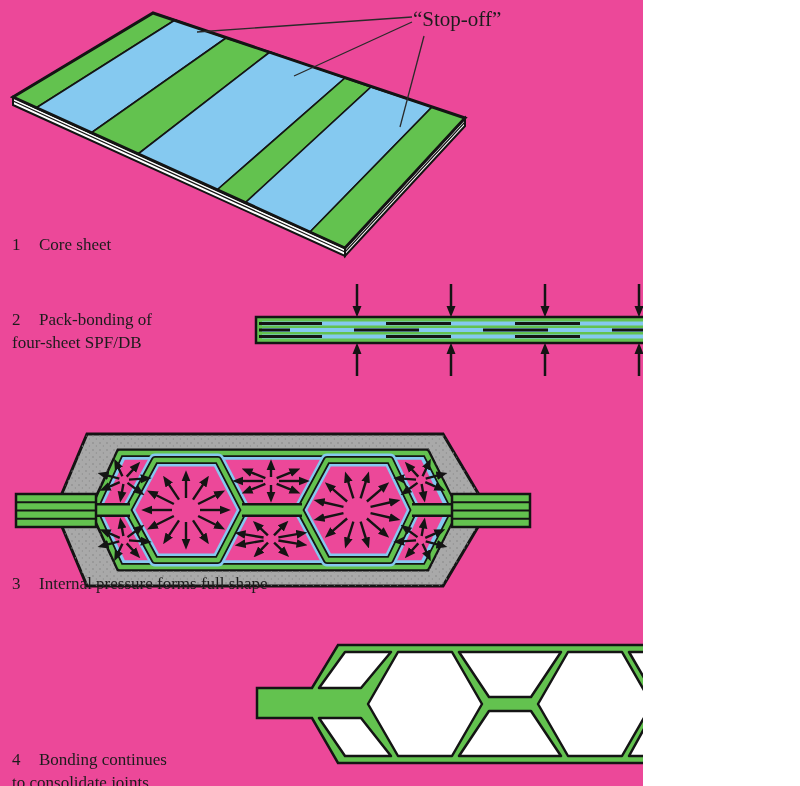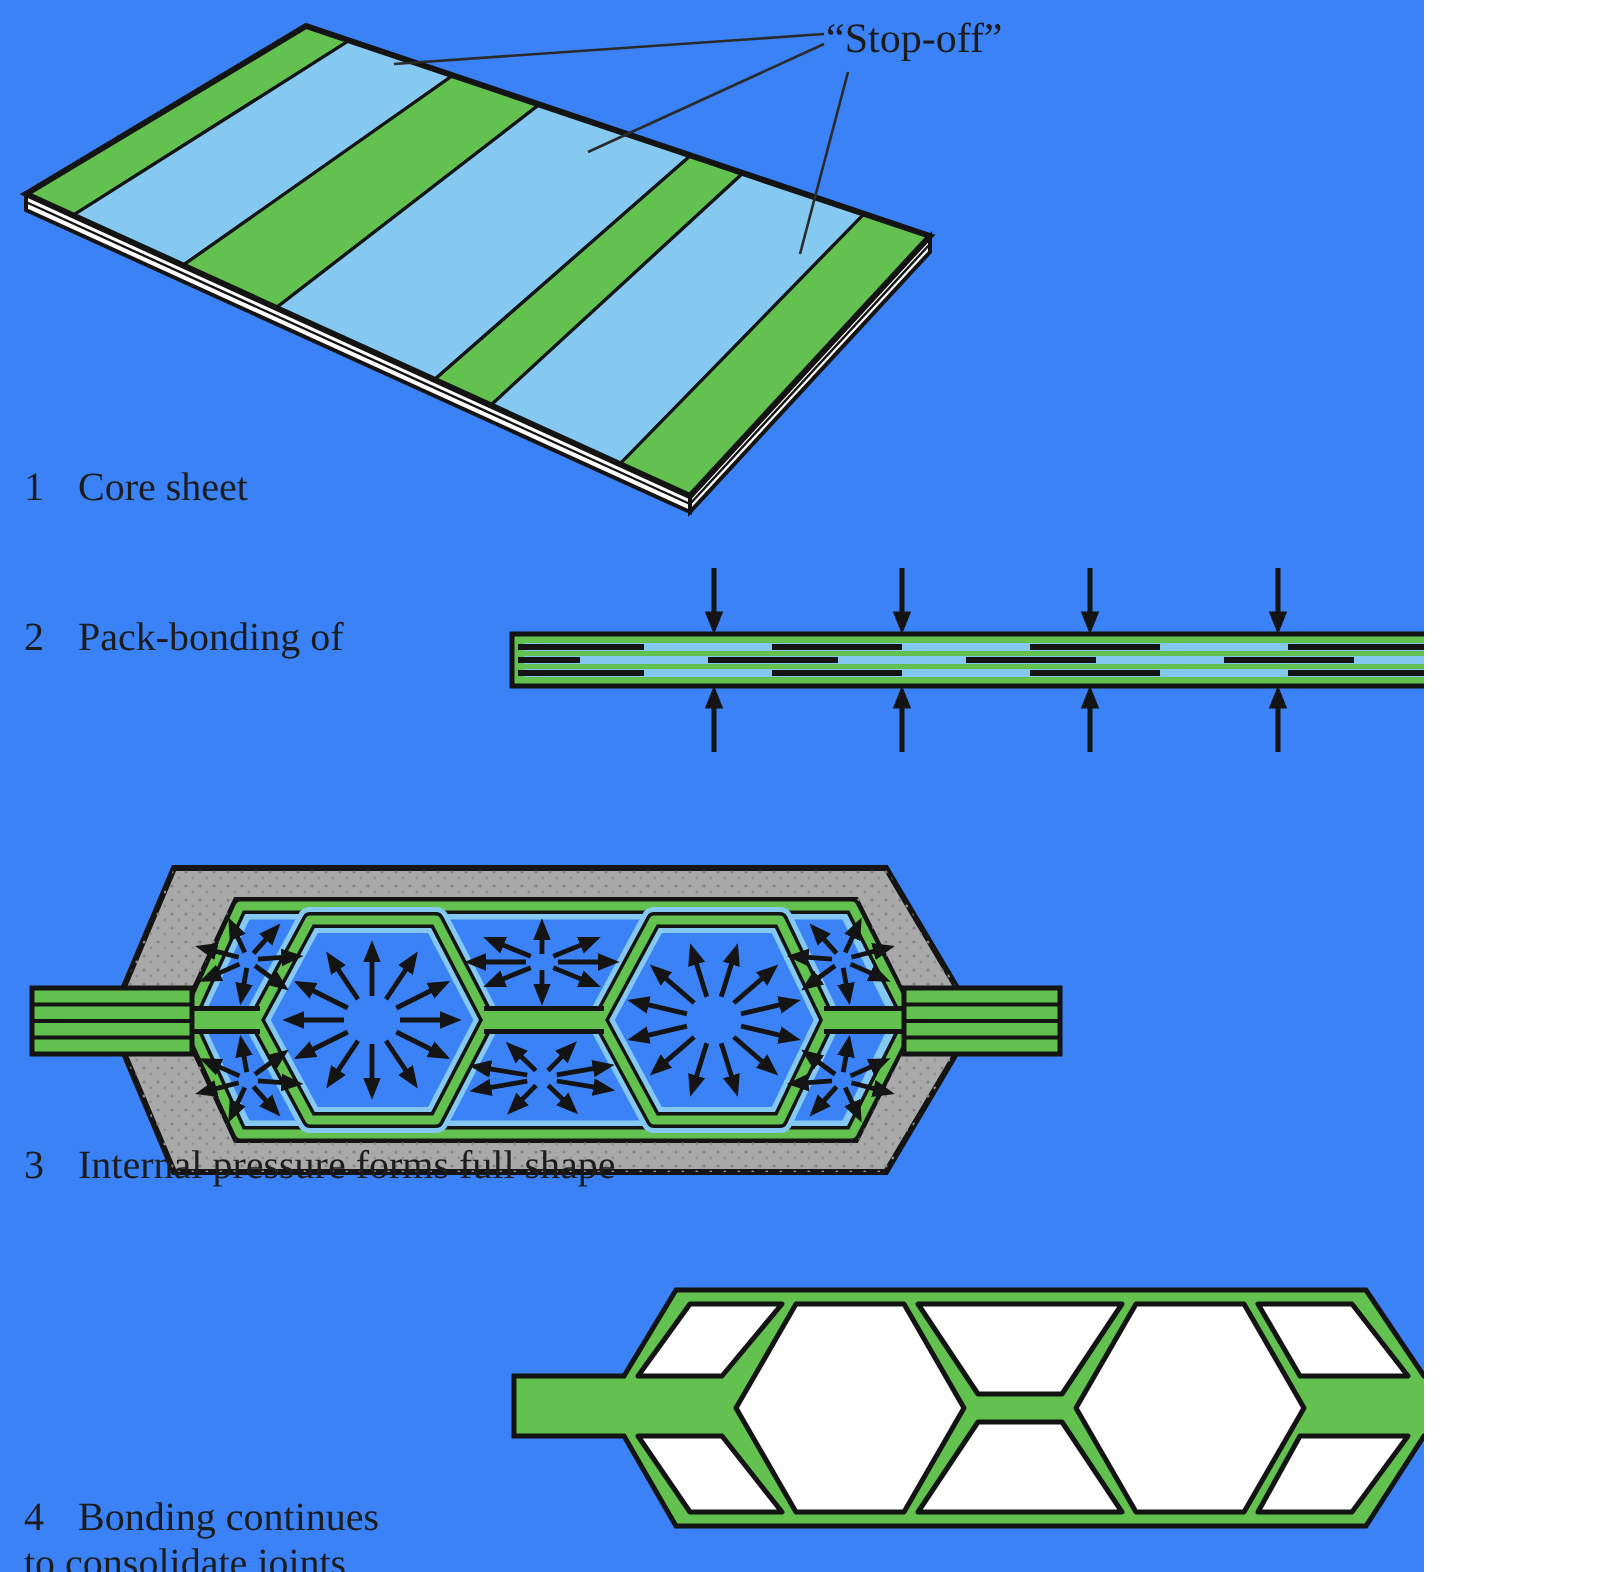--- a/index.html
+++ b/index.html
@@ -1,24 +1,24 @@
 <!DOCTYPE html>
 <html style="--green: #63c24f; --blue: #85c9f0; --gray: #a9a9a9; --ink: #1c1c1c;"><head>
 <meta charset="utf-8">
 <style>
   :root{
     --green:#63c24f; --blue:#85c9f0; --gray:#a9a9a9; --ink:#1c1c1c;
   }
   html,body{margin:0;padding:0;background:#ffffff;}
   .canvas{
-    position:relative; width:712px; height:786px; background:#3b82f6;
+    position:relative; width:643px; height:786px; background:#ec4899;
     font-family:"Liberation Serif", serif; color:var(--ink); overflow:hidden;
   }
   .canvas svg{position:absolute; left:0; top:0;}
-  .label{position:absolute; font-size:20px; line-height:23px; white-space:nowrap;}
+  .label{position:absolute; font-size:17px; line-height:23px; white-space:nowrap;}
   .num{display:inline-block; width:27px;}
   .annot{position:absolute; font-size:21px; white-space:nowrap;}
   .annot.small{font-size:20px;}
   
   .gf{fill:var(--green);} .gs{stroke:var(--green);}
   .bf{fill:var(--blue);}  .bs{stroke:var(--blue);}      .ks{stroke:#141414;}
   .wf{fill:#ffffff;}      .grayf{fill:var(--gray);}
   .nf{fill:none;}
 </style>
 </head>
@@ -241,20 +241,21 @@
   </svg>
 
   <div class="annot" style="left:413px; top:7px;">“Stop-off”</div>
 
   <div class="label" style="left:12px; top:233px;">
     <span class="num">1</span><span>Core sheet</span>
   </div>
 
   <div class="label" style="left:12px; top:308px;">
     <span class="num">2</span><span>Pack-bonding of</span><br>
+    <span>four-sheet SPF/DB</span>
   </div>
 
 
   <div class="label" style="left:12px; top:572px;">
     <span class="num">3</span><span>Internal pressure forms full shape</span>
   </div>
 
   <div class="label" style="left:12px; top:720px;margin-top:28px;">
     <span class="num">4</span><span>Bonding continues</span><br>
     <span>to consolidate joints</span>

